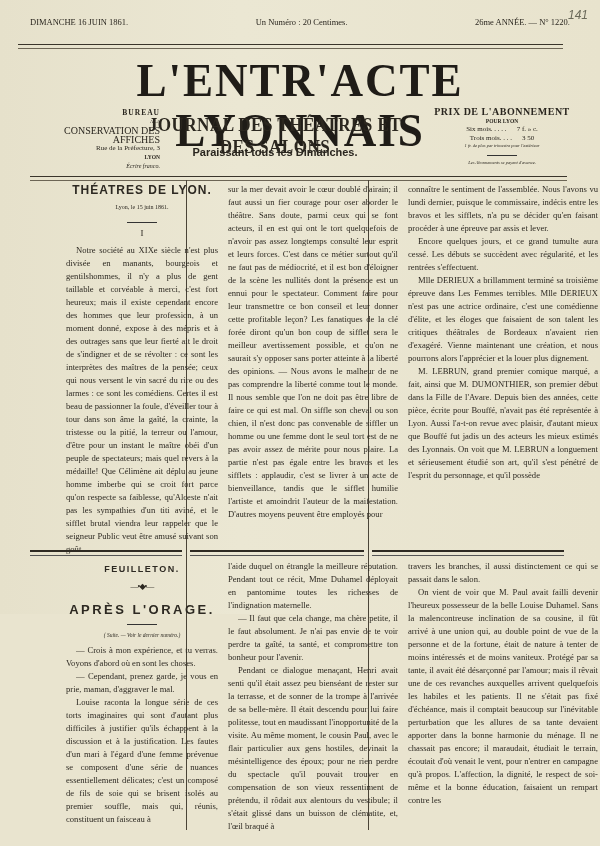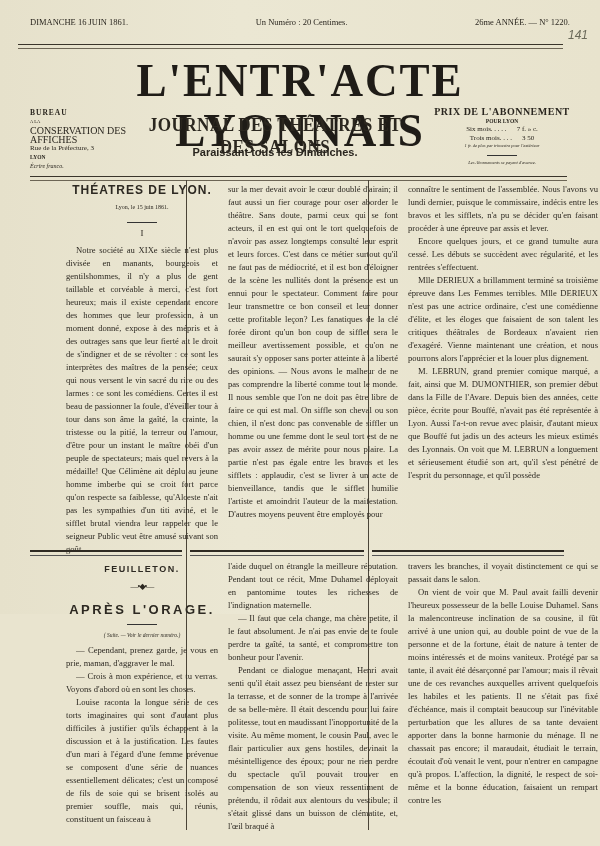--- a/index.html
+++ b/index.html
@@ -14,34 +14,34 @@
     position: absolute; left: 0; top: 0; width: 600px; height: 614px;
     background: linear-gradient(90deg, #e6e1cb 0%, #ebe7d3 40%, #e8e3cd 100%);
   }
   .topline {
     position: absolute; top: 17px; left: 30px; width: 540px;
     font-size: 8.5px; display: flex; justify-content: space-between;
   }
   .topline span { white-space: nowrap; }
   .ms-number {
     position: absolute; top: 8px; left: 568px; font-size: 12px;
-    font-family: "Liberation Sans", sans-serif; color: #6b6a5a; font-style: italic; margin-top: 20px;
+    font-family: "Liberation Sans", sans-serif; color: #6b6a5a; font-style: italic;
   }
   .rule-double {
     position: absolute; left: 18px; width: 545px; height: 3px;
     border-top: 1.5px solid #3a352b; border-bottom: 0.6px solid #6c6555;
   }
   .masthead {
     position: absolute; top: 55px; left: 40px; width: 520px; text-align: center;
     font-family: "Liberation Serif", serif; font-weight: bold;
     font-size: 47px; letter-spacing: 2px; transform: scaleX(0.96);
     transform-origin: center; color: #1f1c17; line-height: 50px;
   }
   .bureau {
-    position: absolute; top: 108px; left: 30px; width: 130px; text-align: left;
+    position: absolute; top: 108px; left: 30px; width: 130px; text-align: right;
     font-size: 7px; line-height: 9px;
   }
   .bureau .b1 { font-weight: bold; font-size: 7.5px; letter-spacing: 1px; }
   .bureau .b2 { font-size: 4.5px; }
   .bureau .b3 { font-weight: normal; font-size: 10px; }
   .bureau .b5 { font-weight: bold; font-size: 5.5px; }
   .bureau .b6 { font-style: italic; font-size: 6px; }
   .subtitle {
     position: absolute; top: 114px; left: 130px; width: 290px; text-align: center;
     font-weight: bold; font-size: 19px; letter-spacing: 0.5px; color: #2b271f;
@@ -161,29 +161,29 @@
   <div class="hrule-thick" style="left:30px; top:550px; width:152px;"></div>
   <div class="hrule-thick" style="left:190px; top:550px; width:174px;"></div>
   <div class="hrule-thick" style="left:372px; top:550px; width:192px;"></div>
 
   <div class="col" style="left:30px; top:563px; width:152px;">
     <div class="feuil-title">FEUILLETON.</div>
     <div class="orn">—•◆•—</div>
     <div class="story-title">APRÈS L'ORAGE.</div>
     <div class="short-rule"></div>
     <div class="suite">( Suite. — Voir le dernier numéro.)</div>
+    <p>— Crois à mon expérience, et tu verras. Voyons d'abord où en sont les choses.</p>
     <p>— Cependant, prenez garde, je vous en prie, maman, d'aggraver le mal.</p>
-    <p>— Crois à mon expérience, et tu verras. Voyons d'abord où en sont les choses.</p>
     <p>Louise raconta la longue série de ces torts imaginaires qui sont d'autant plus difficiles à justifier qu'ils échappent à la discussion et à la justification. Les fautes d'un mari à l'égard d'une femme prévenue se composent d'une série de nuances essentiellement délicates; c'est un composé de fils de soie qui se brisent isolés au premier souffle, mais qui, réunis, constituent un faisceau à</p>
   </div>
 
   <div class="col" style="left:192px; top:560px; width:170px;">
     <p class="noind">l'aide duquel on étrangle la meilleure réputation. Pendant tout ce récit, Mme Duhamel déployait en pantomime toutes les richesses de l'indignation maternelle.</p>
-    <p>— Il faut que cela change, ma chère petite, il le faut absolument. Je n'ai pas envie de te foule perdre ta gaîté, ta santé, et compromettre ton bonheur pour l'avenir.</p>
+    <p>— Il faut que cela change, ma chère petite, il le faut absolument. Je n'ai pas envie de te voir perdre ta gaîté, ta santé, et compromettre ton bonheur pour l'avenir.</p>
     <p>Pendant ce dialogue menaçant, Henri avait senti qu'il était assez peu bienséant de rester sur la terrasse, et de sonner de la trompe à l'arrivée de sa belle-mère. Il était descendu pour lui faire politesse, tout en maudissant l'inopportunité de la visite. Au même moment, le cousin Paul, avec le flair particulier aux gens hostiles, devinait la mésintelligence des époux; pour ne rien perdre du spectacle qu'il pouvait trouver en compensation de son vieux ressentiment de prétendu, il rôdait aux alentours du vestibule; il s'était glissé dans un buisson de clématite, et, l'œil braqué à</p>
   </div>
 
   <div class="col" style="left:372px; top:560px; width:190px;">
-    <p class="noind">travers les branches, il voyait distinctement ce qui se passait dans le salon.</p>
+    <p class="noind">travers les branches, il aussi distinctement ce qui se passait dans le salon.</p>
     <p>On vient de voir que M. Paul avait failli devenir l'heureux possesseur de la belle Louise Duhamel. Sans la malencontreuse inclination de sa cousine, il fût arrivé à une union qui, au double point de vue de la personne et de la fortune, était de nature à tenter de moins intéressés et de moins vaniteux. Protégé par sa tante, il avait été désarçonné par l'amour; mais il rêvait une de ces revanches auxquelles arrivent quelquefois les habiles et les patients. Il ne s'était pas fixé d'échéance, mais il comptait beaucoup sur l'inévitable perturbation que les allures de sa tante devaient apporter dans la bonne harmonie du ménage. Il ne chassait pas encore; il maraudait, étudiait le terrain, écoutait d'où venait le vent, pour n'entrer en campagne qu'à propos. L'affection, la dignité, le respect de soi-même et la bonne éducation, faisaient un rempart contre les</p>
   </div>
 
 </div>
 
 </body></html>

